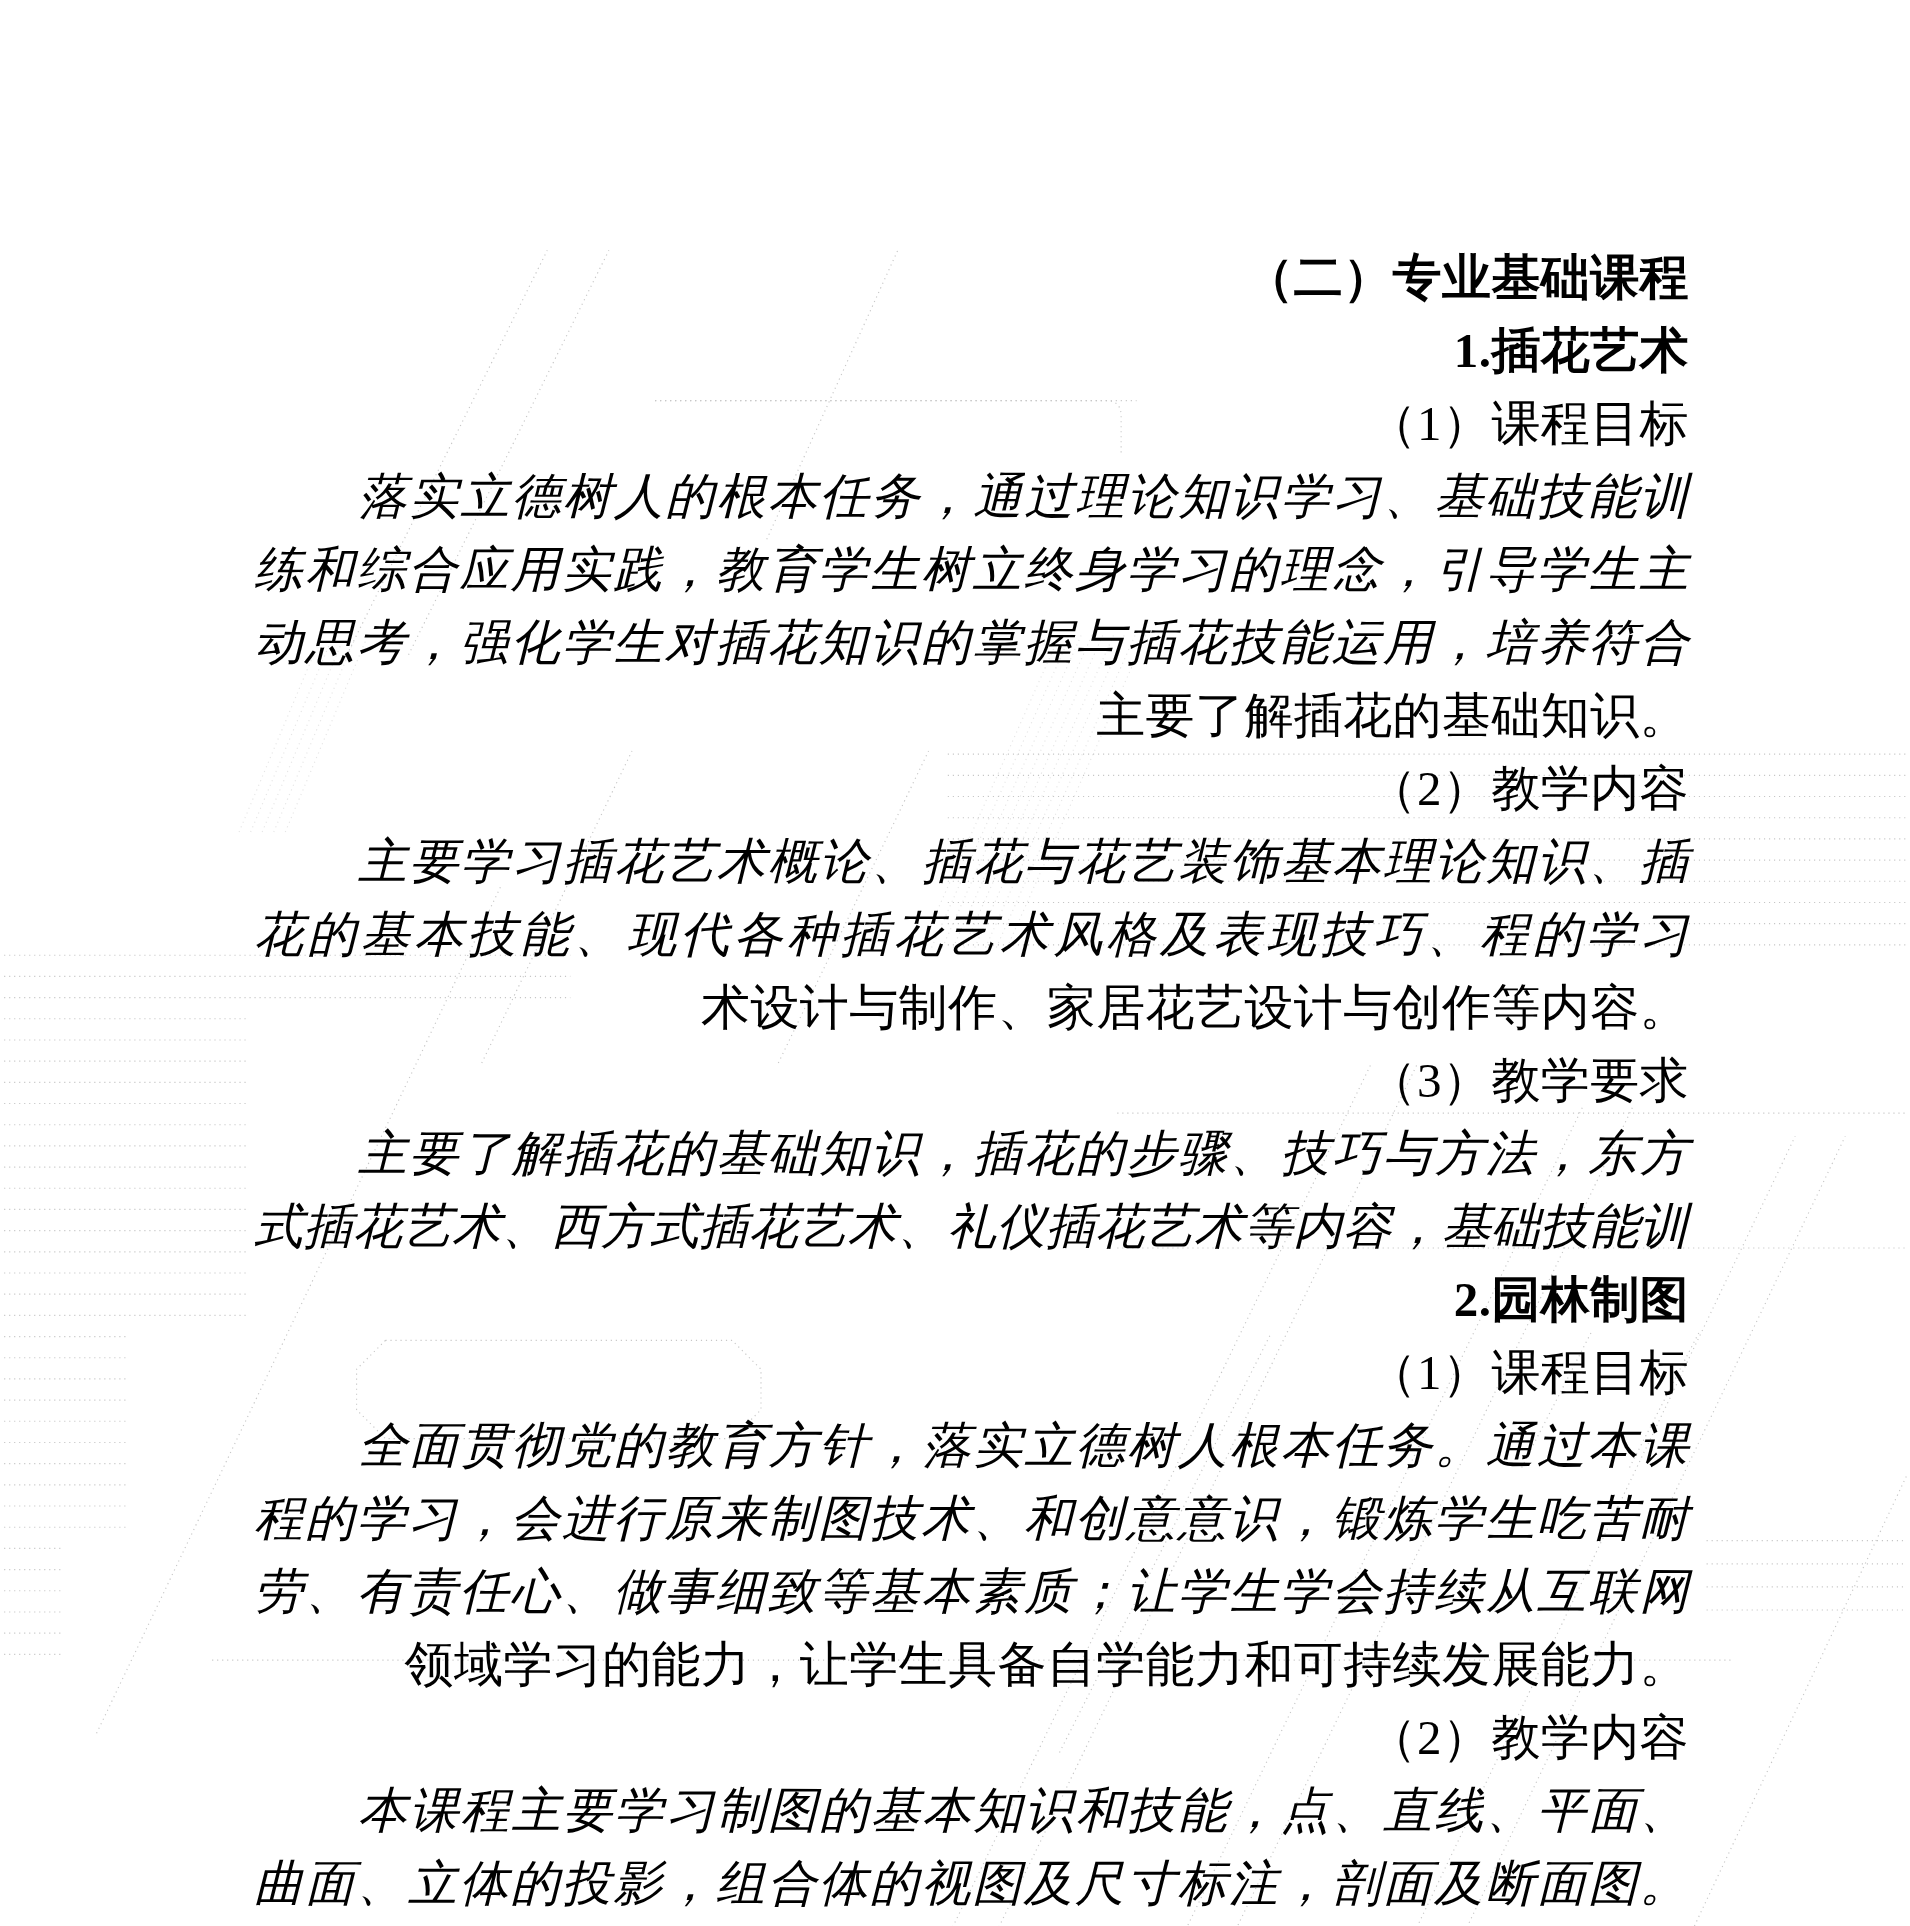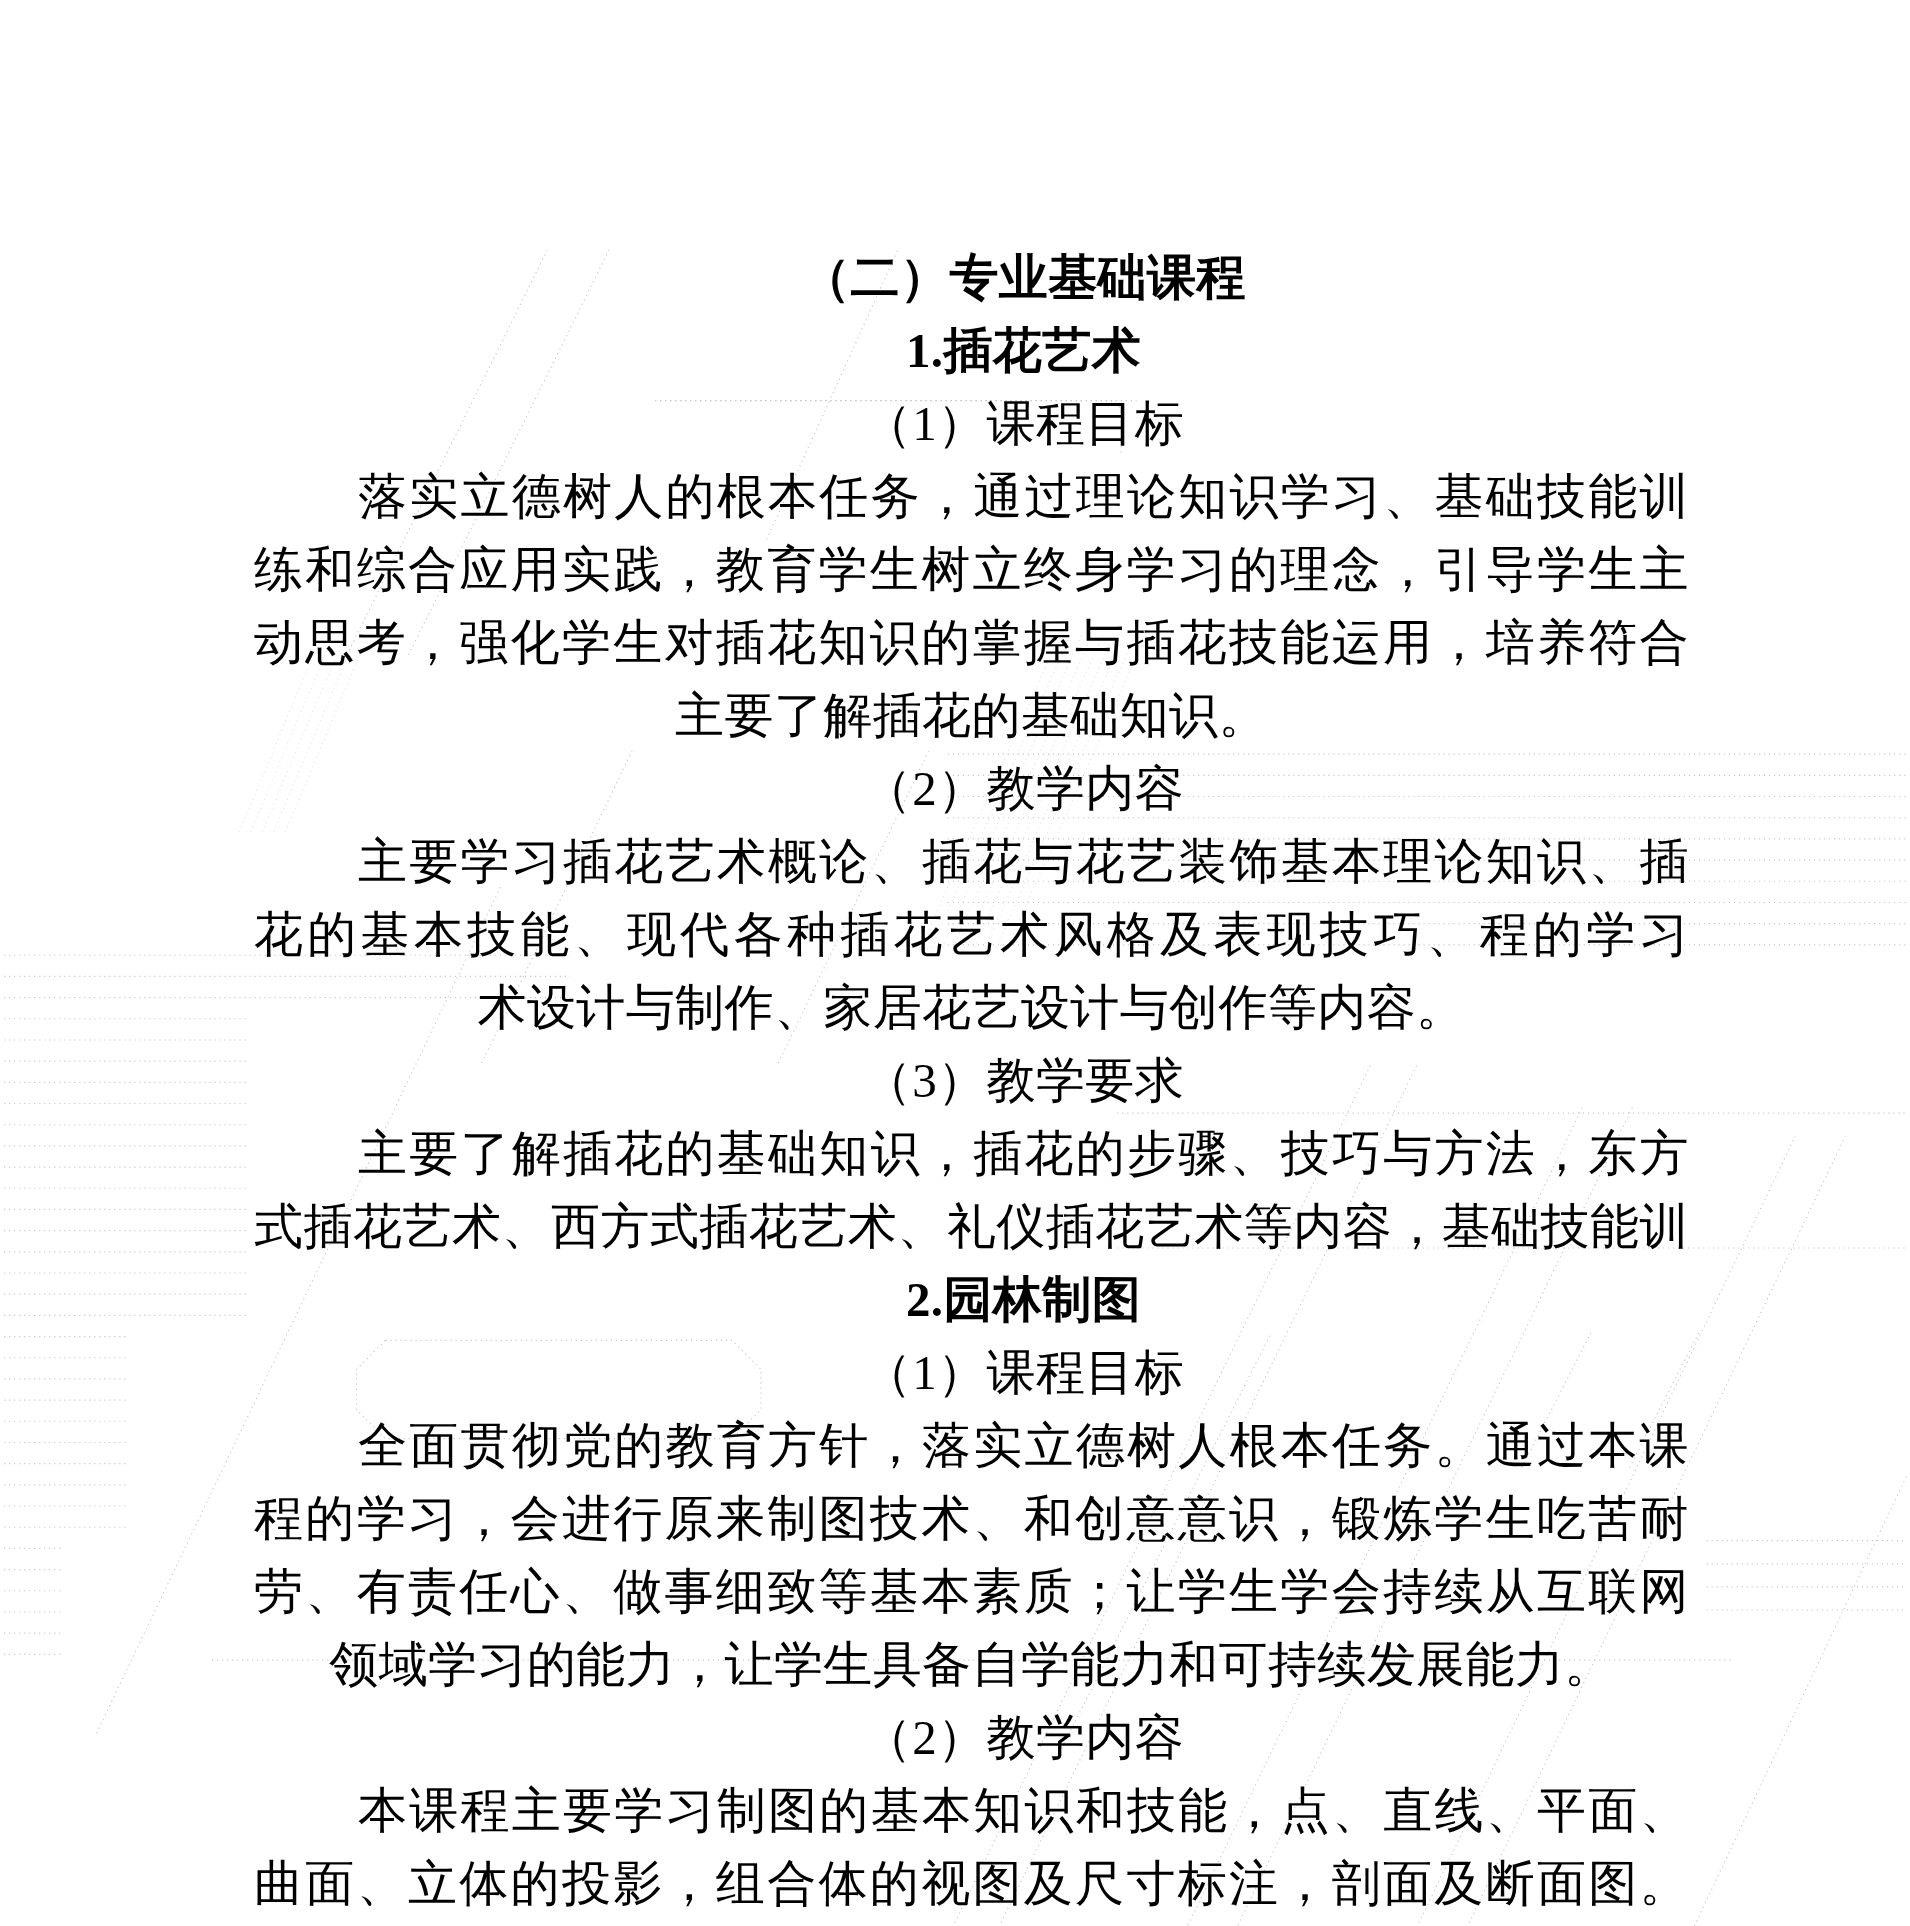--- a/index.html
+++ b/index.html
@@ -29,27 +29,28 @@
     position: absolute;
     left: 254px;
     top: 241px;
     width: 1435px;
     z-index: 1;
   }
   .line {
     height: 73px;
     line-height: 73px;
     font-size: 49px;
-    text-align: center;
+    text-align: right;
     letter-spacing: 0.4px;
   }
   .line.full {
     text-align: justify;
     text-align-last: justify;
     text-justify: inter-character;
+    font-style: italic;
   }
   .line.indent {
     text-indent: 104px;
   }
   .line.bold {
     font-weight: bold;
   }
 </style>
 </head>
 <body>

